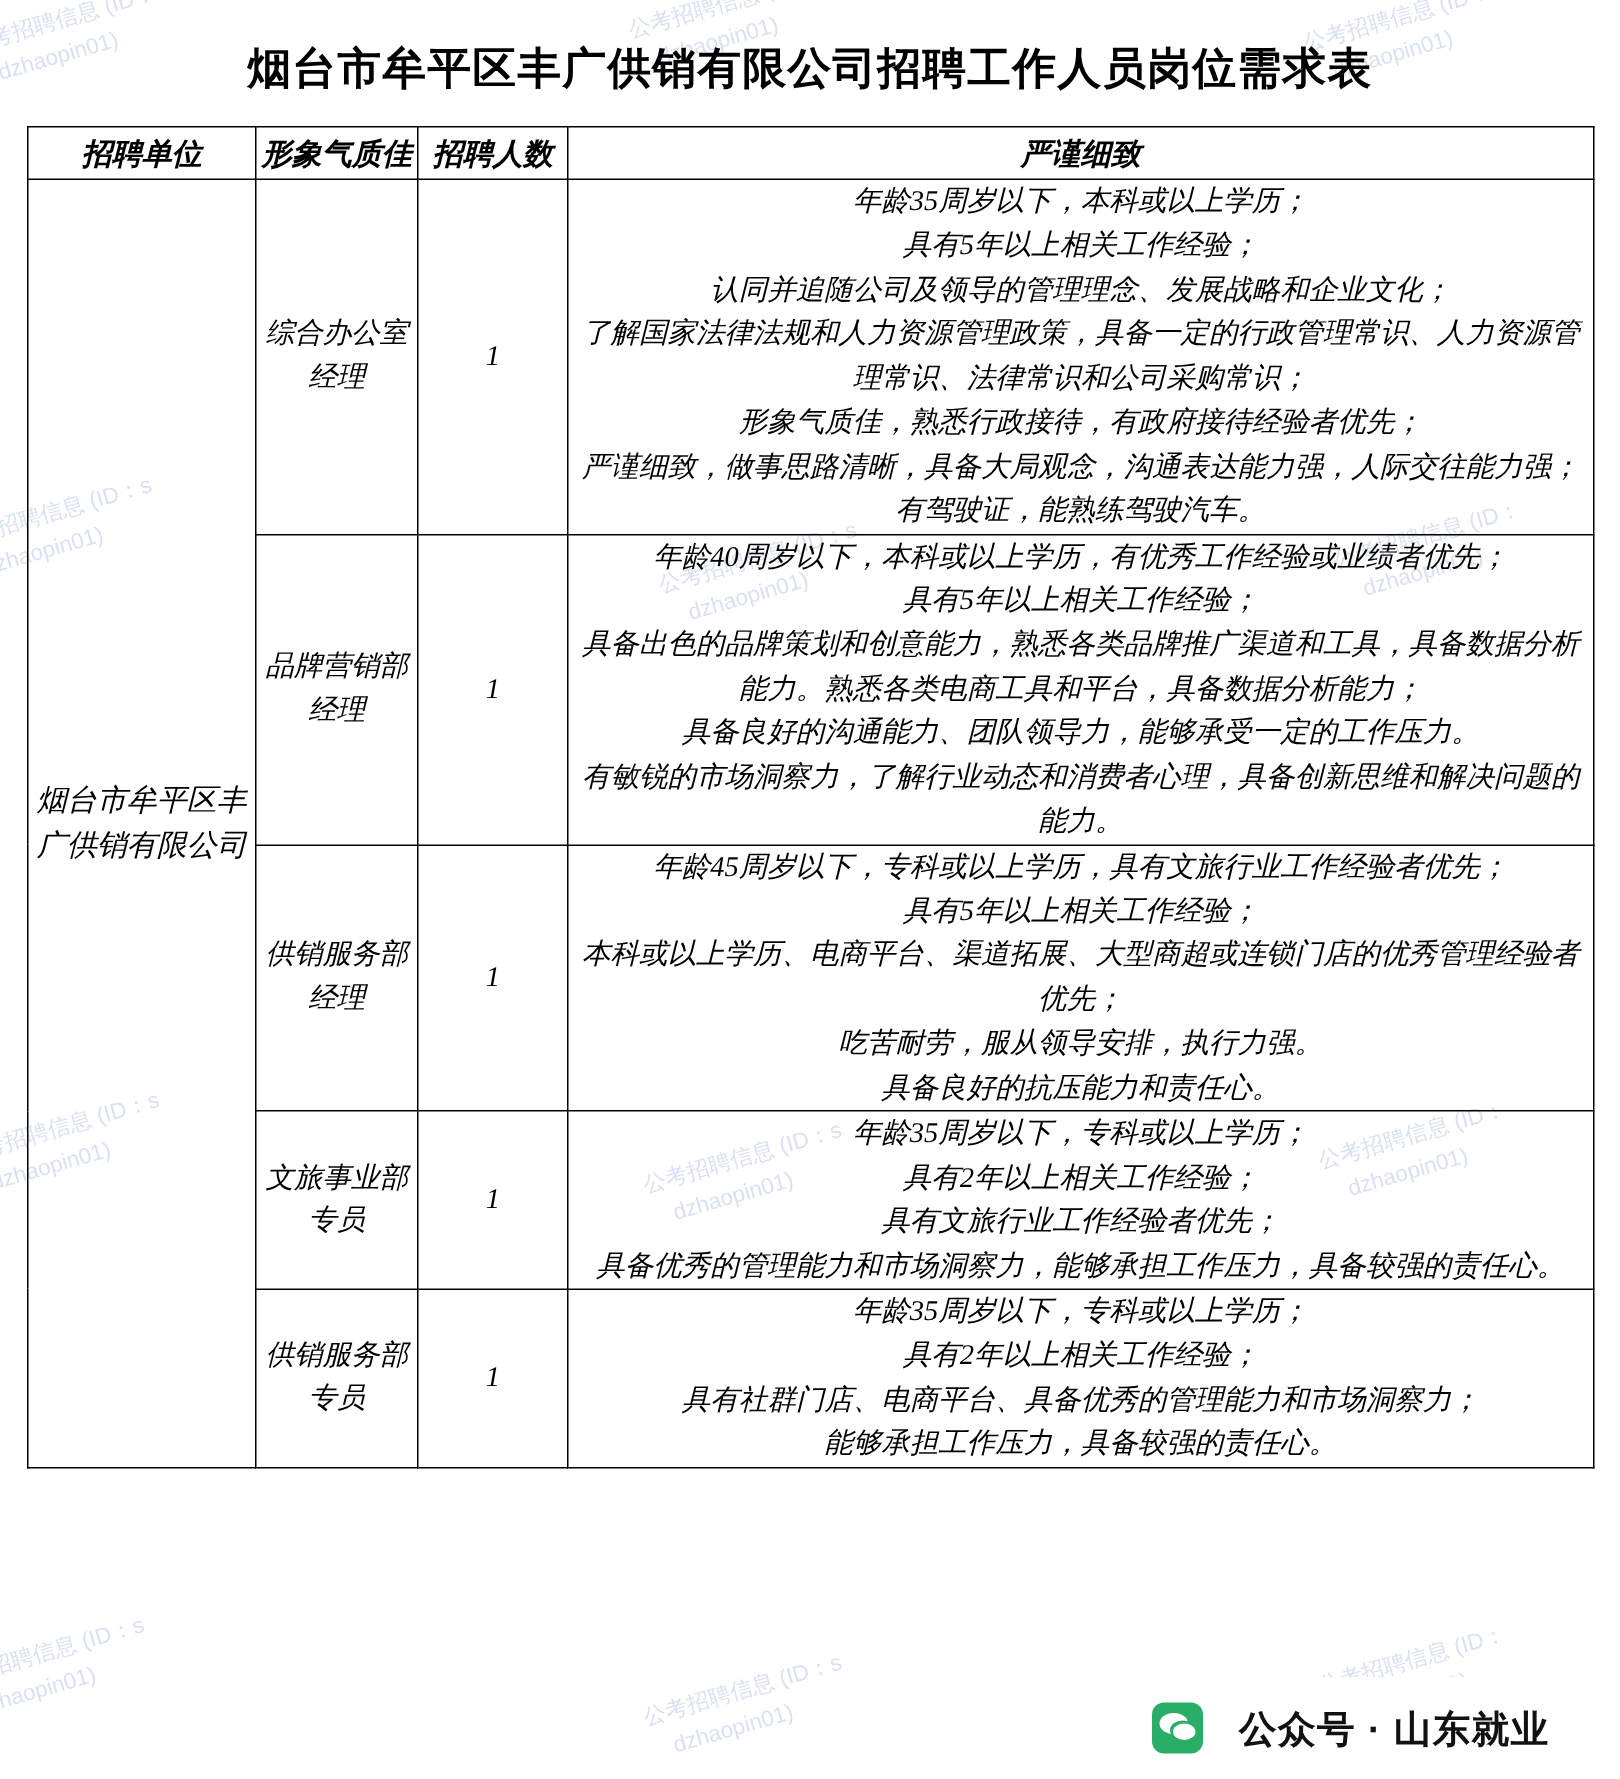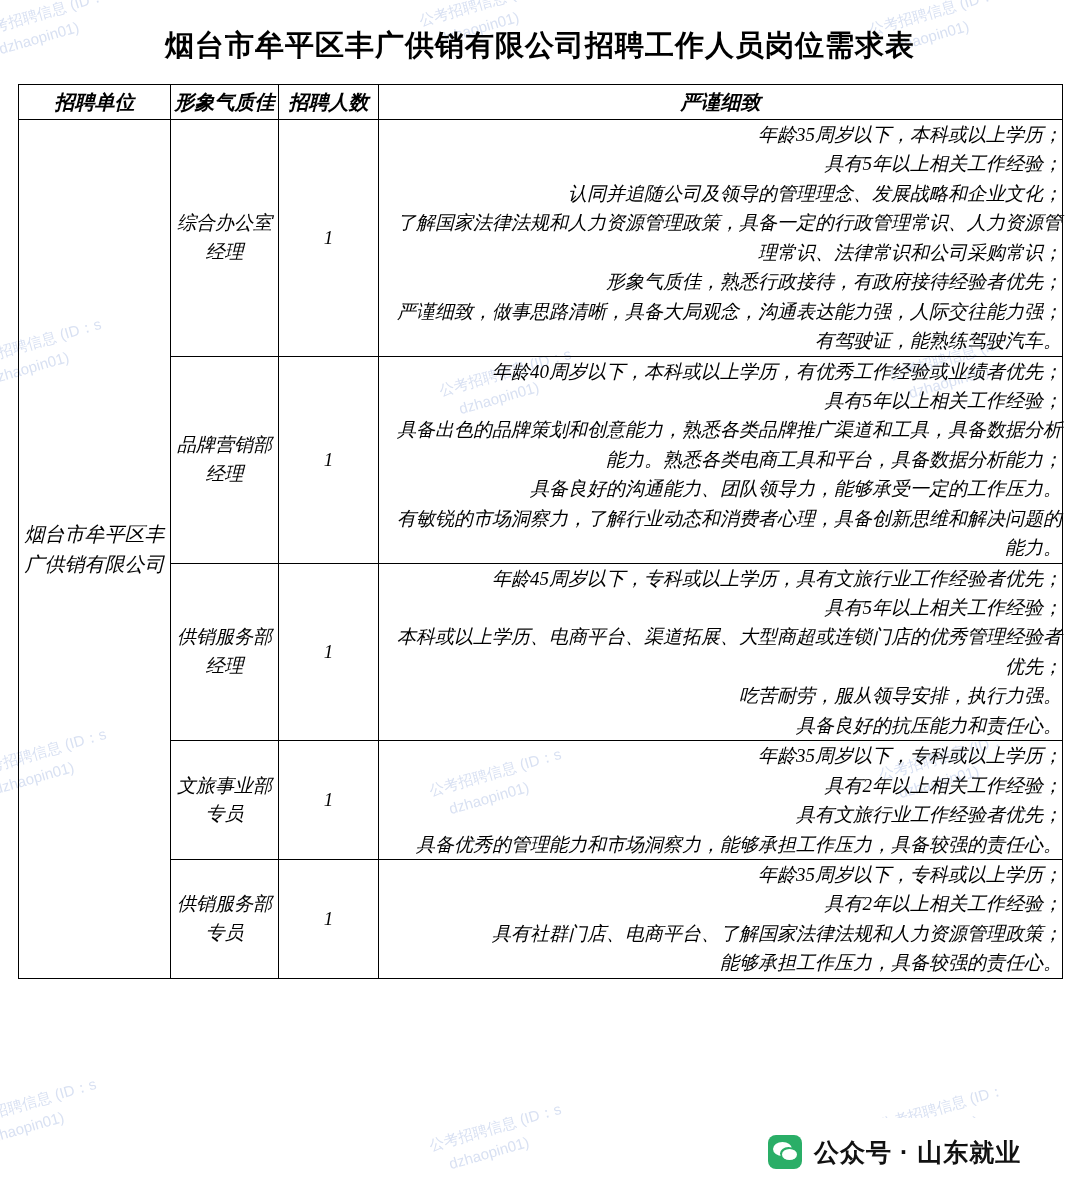--- a/index.html
+++ b/index.html
@@ -88,41 +88,41 @@
     text-align: center;
     font-size: 19px;
     line-height: 1.5;
     padding: 0 6px;
   }
   td.count-cell {
     text-align: center;
     font-size: 19px;
   }
   td.req-cell {
-    text-align: right;
+    text-align: center;
     font-size: 19px;
     line-height: 1.55;
     padding: 4px 6px 4px 8px;
   }
   td.req-cell p {
     margin: 0;
     text-indent: 0;
   }
 
   
   .gzh-badge {
     position: absolute;
     right: 0;
     bottom: 0;
     width: 330px;
     height: 68px;
     background: #ffffff;
     display: flex;
     align-items: center;
-    gap: 12px;
+    gap: 24px;
     padding-left: 18px;
     box-sizing: border-box;
     z-index: 30;
   }
   .wechat-ico {
     width: 34px;
     height: 34px;
     border-radius: 8px;
     background: #2aae67;
     position: relative;
@@ -287,21 +287,21 @@
           </td>
         </tr>
         <tr>
           <td class="post-cell">
             <div>供销服务部专员</div>
           </td>
           <td class="count-cell">1</td>
           <td class="req-cell">
             <p>年龄35周岁以下，专科或以上学历；</p>
             <p>具有2年以上相关工作经验；</p>
-            <p>具有社群门店、电商平台、了解国家法律法规和人力资源管理政策；</p>
+            <p>具有社群门店、电商平台、具备优秀的管理能力和市场洞察力；</p>
             <p>能够承担工作压力，具备较强的责任心。</p>
           </td>
         </tr>
       </tbody>
   </table>
 </div>
 
 <div class="gzh-badge">
   <span class="wechat-ico"></span>
   <span class="gzh-text">公众号 · 山东就业</span>

